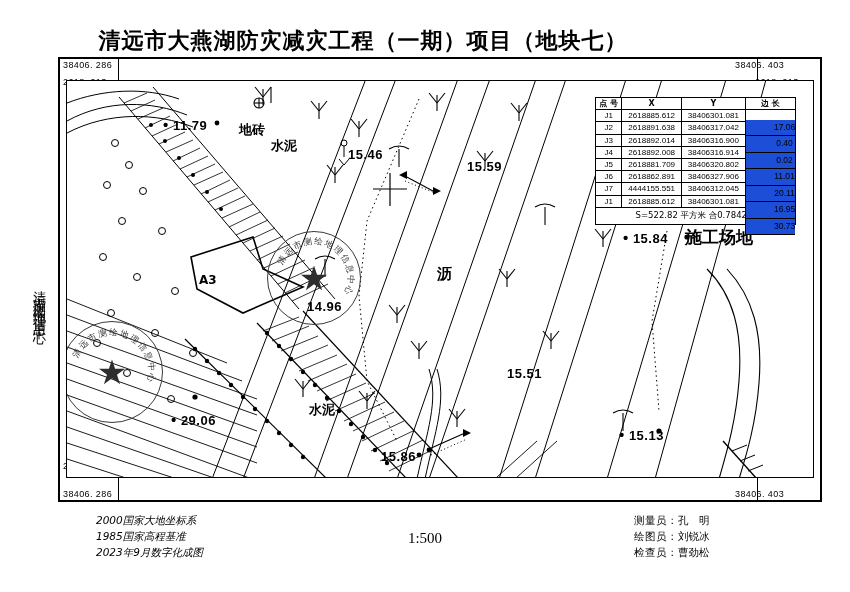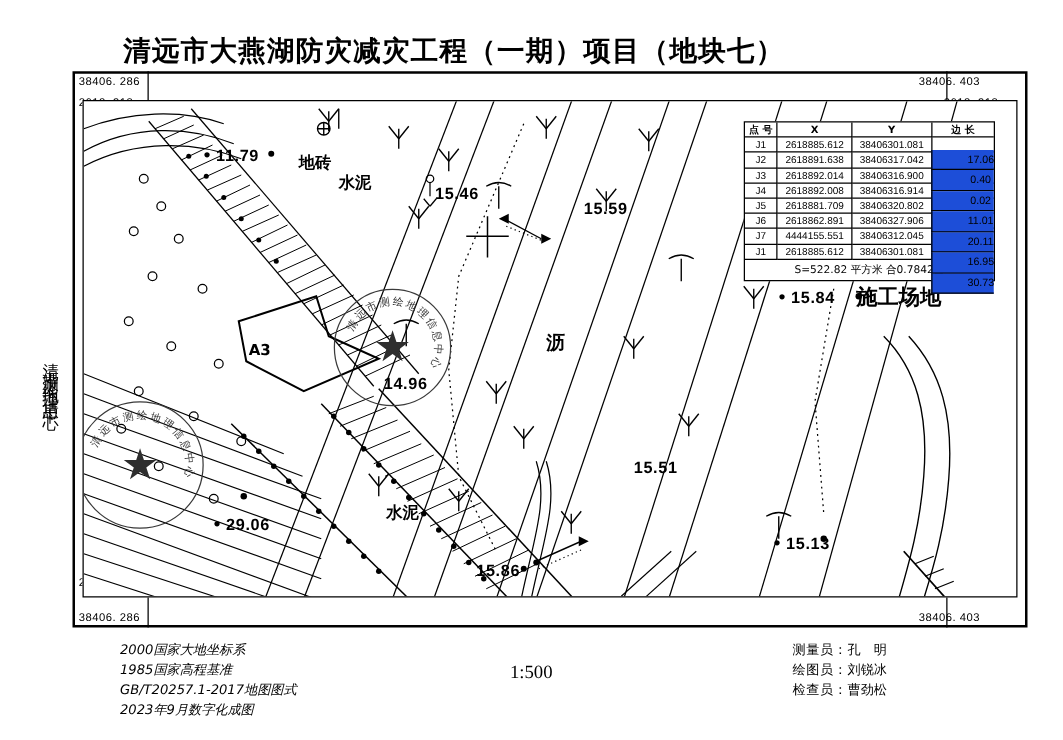--- a/index.html
+++ b/index.html
@@ -621,21 +621,20 @@
       </svg>
     </div>
 
   </div>
 
   <div class="vert-org">清远市测绘地理信息中心</div>
 
   <div class="foot-left">
     <div>2000国家大地坐标系</div>
     <div>1985国家高程基准</div>
-    <div>GB/T20257.1-2017地图图式</div>
     <div>2023年9月数字化成图</div>
   </div>
 
   <div class="foot-scale">1:500</div>
 
   <div class="foot-right">
     <div>
       <span class="lbl">测量员：</span><span>孔　明</span>
     </div>
     <div>

